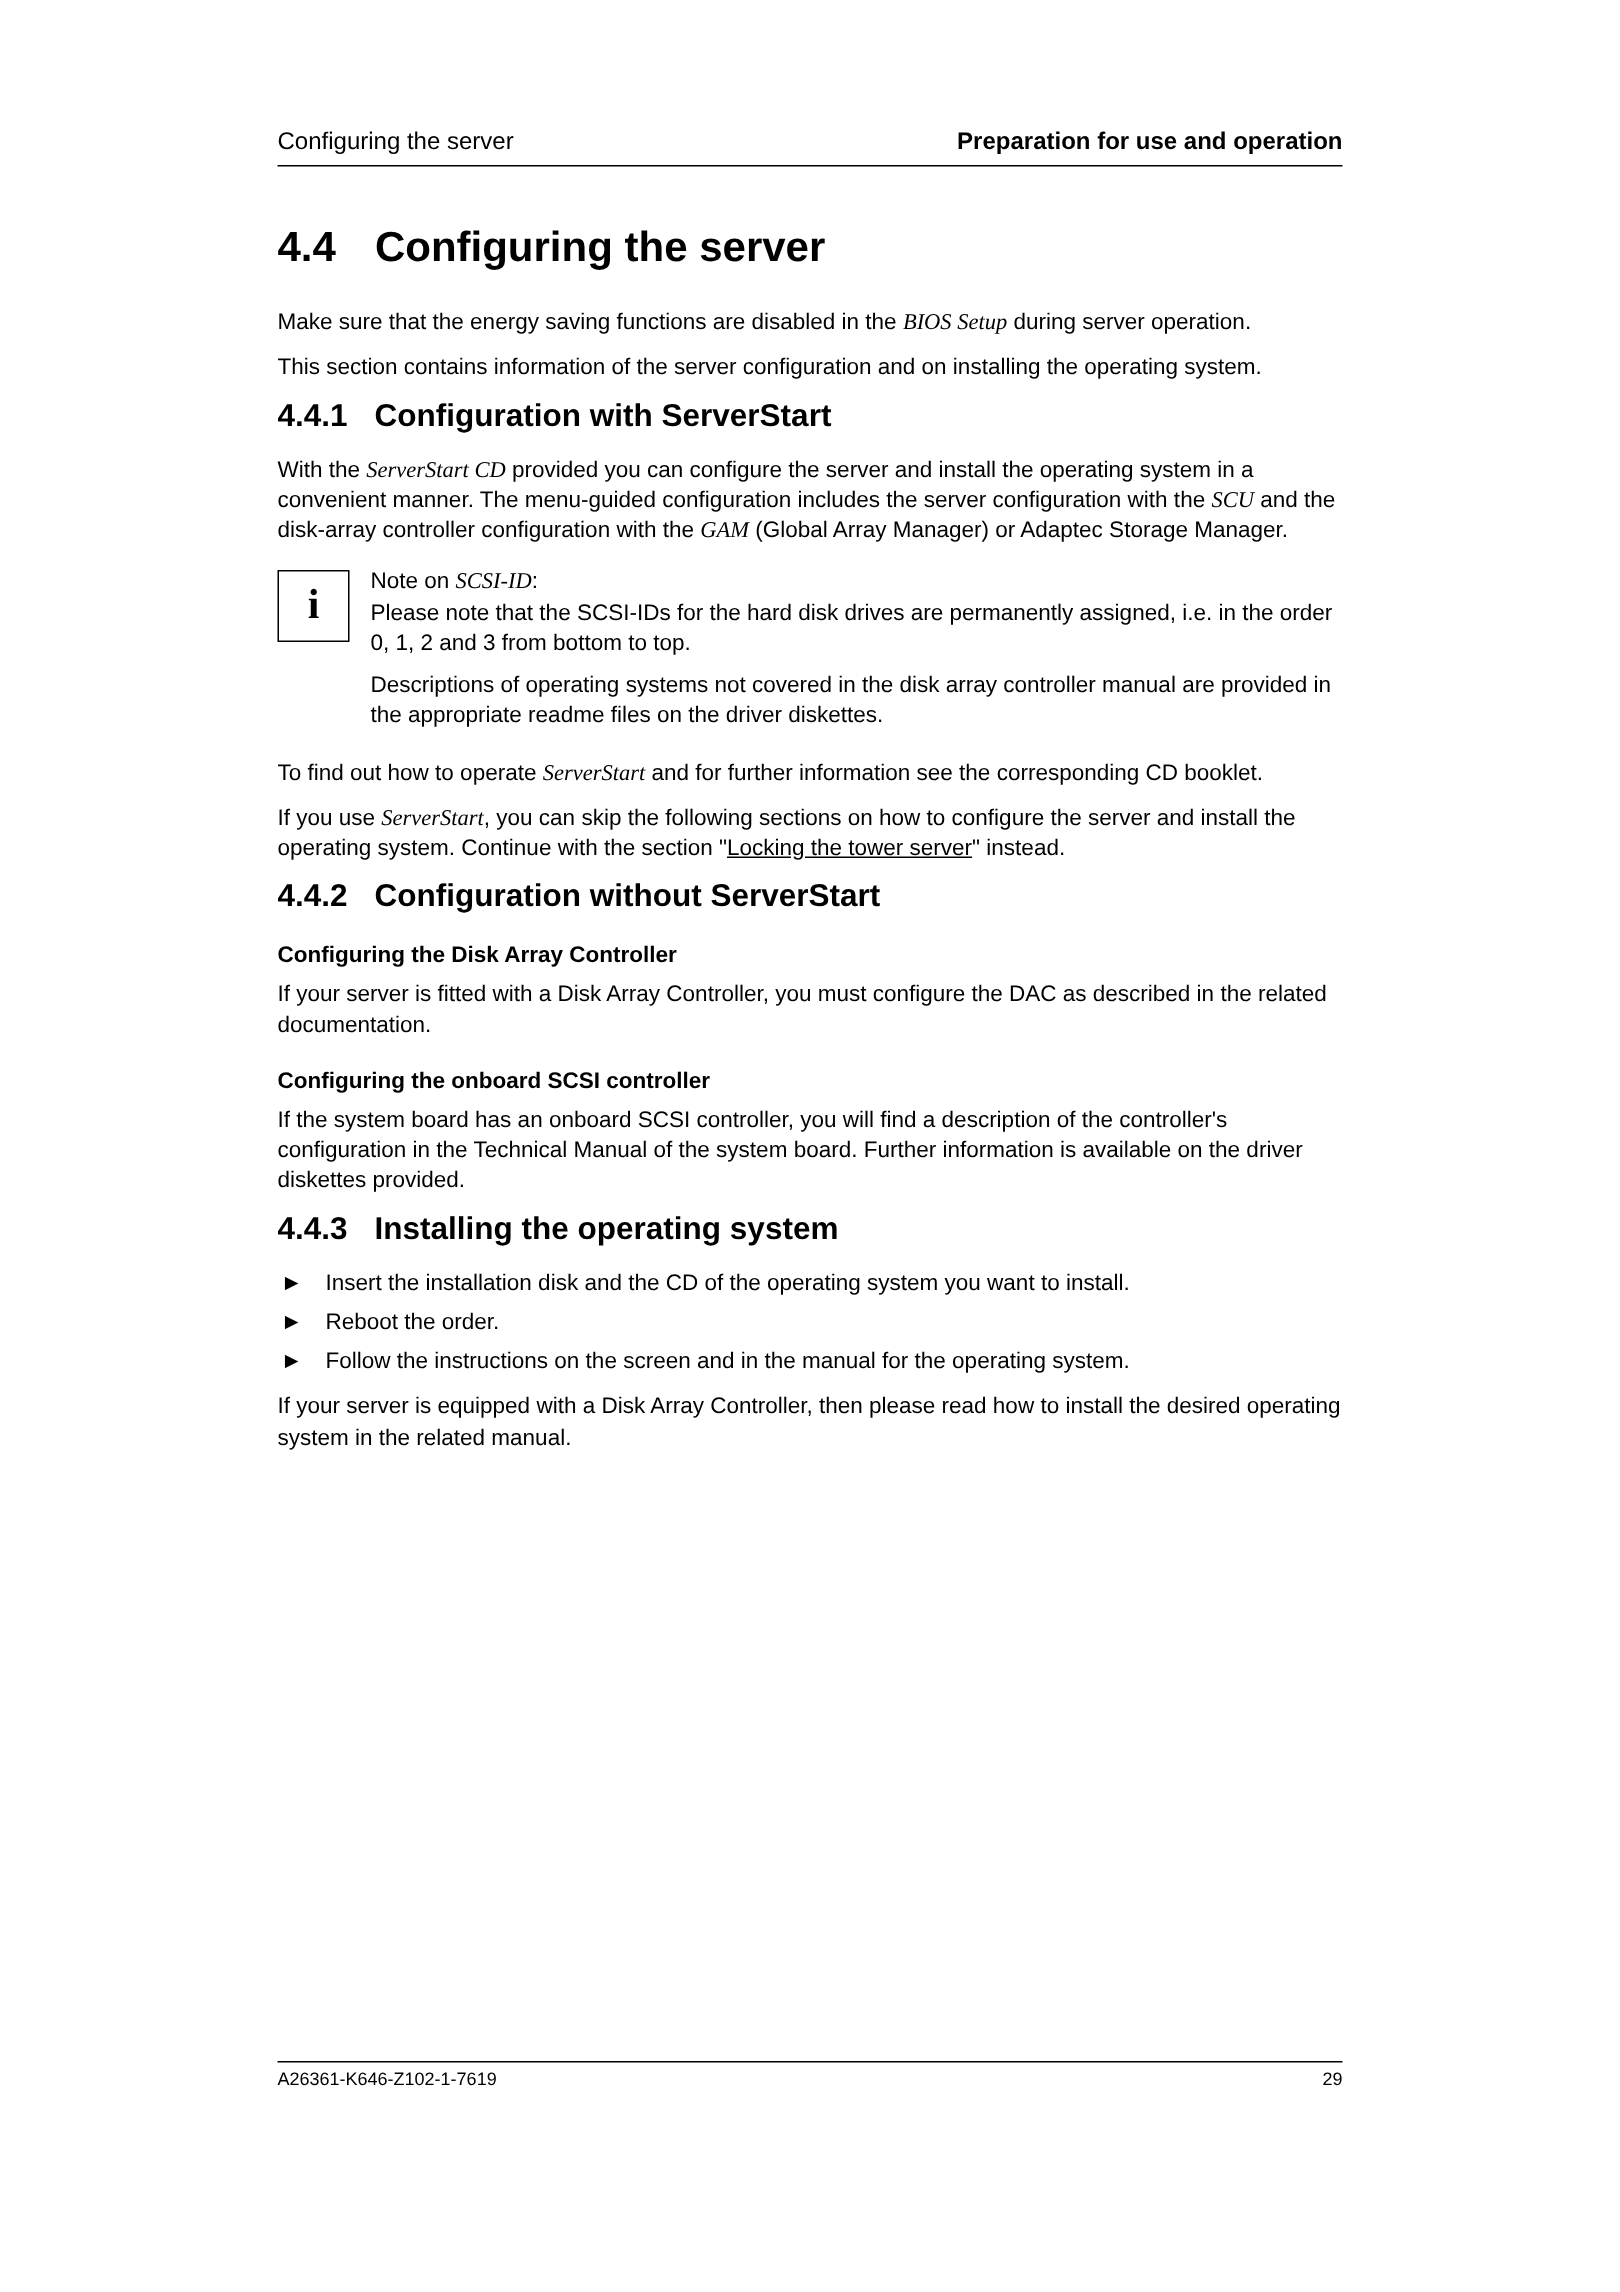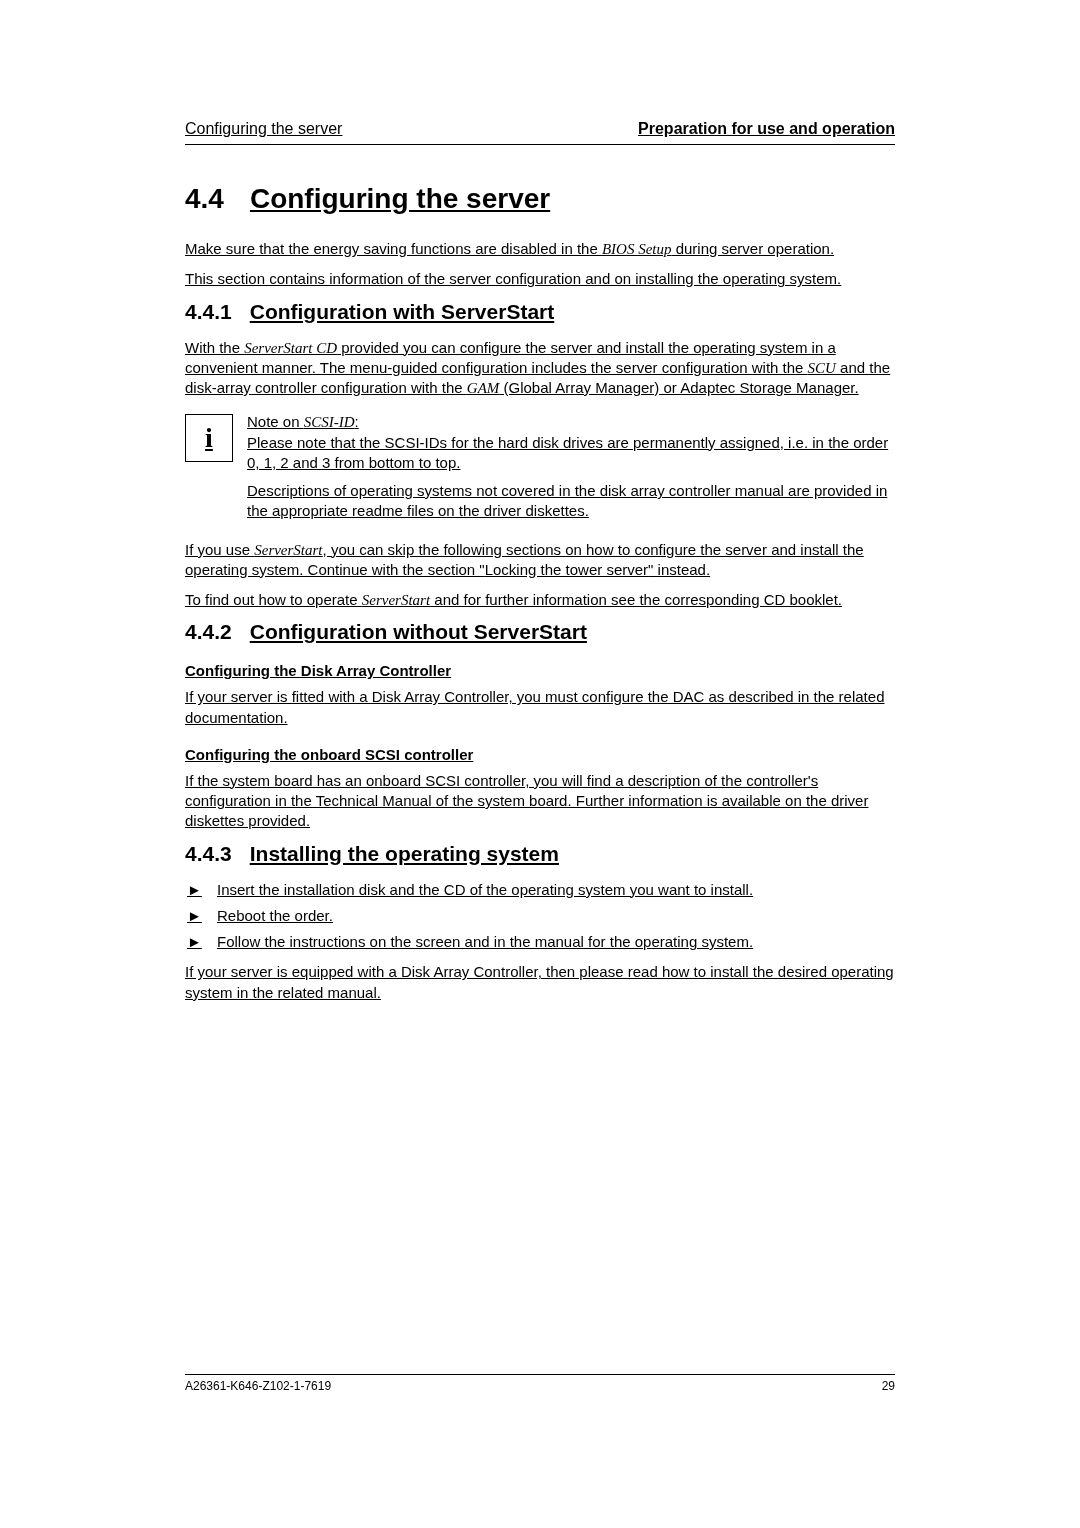--- a/index.html
+++ b/index.html
@@ -6,22 +6,21 @@
     margin: 0;
     padding: 0;
     background: #fff;
     font-family: Arial, Helvetica, sans-serif;
     color: #000;
     width: 1080px;
     height: 1528px;
     position: relative;
   }
   .page {
-    padding: 120px 185px 100px 185px;
-    text-decoration: underline;
+    padding: 86px 185px 100px 185px;
   }
   .header-row {
     display: flex;
     justify-content: space-between;
     font-size: 16px;
     border-bottom: 1.5px solid #000;
     padding-bottom: 6px;
     margin-bottom: 38px;
   }
   .header-right { font-weight: bold; }
@@ -126,25 +125,25 @@
     <div class="info-body">
       <p>
         <span>Note on </span><span class="ital">SCSI-ID</span><span>:</span><br>
         <span>Please note that the SCSI-IDs for the hard disk drives are permanently assigned, i.e. in the order 0, 1, 2 and 3 from bottom to top.</span>
       </p>
       <p>Descriptions of operating systems not covered in the disk array controller manual are provided in the appropriate readme files on the driver diskettes.</p>
     </div>
   </div>
 
   <div class="para">
-    <span>If you use </span><span class="ital">ServerStart</span><span>, you can skip the following sections on how to configure the server and install the operating system. Continue with the section "</span><span class="link">Locking the tower server</span><span>" instead.</span>
+    <span>To find out how to operate </span><span class="ital">ServerStart</span><span> and for further information see the corresponding CD booklet.</span>
   </div>
 
   <div class="para">
-    <span>To find out how to operate </span><span class="ital">ServerStart</span><span> and for further information see the corresponding CD booklet.</span>
+    <span>If you use </span><span class="ital">ServerStart</span><span>, you can skip the following sections on how to configure the server and install the operating system. Continue with the section "</span><span class="link">Locking the tower server</span><span>" instead.</span>
   </div>
 
   <div class="h2">
     <span class="h2-num">4.4.2</span><span>Configuration without ServerStart</span>
   </div>
 
   <div class="h3bold">Configuring the Disk Array Controller</div>
   <div class="para">If your server is fitted with a Disk Array Controller, you must configure the DAC as described in the related documentation.</div>
 
   <div class="h3bold">Configuring the onboard SCSI controller</div>

